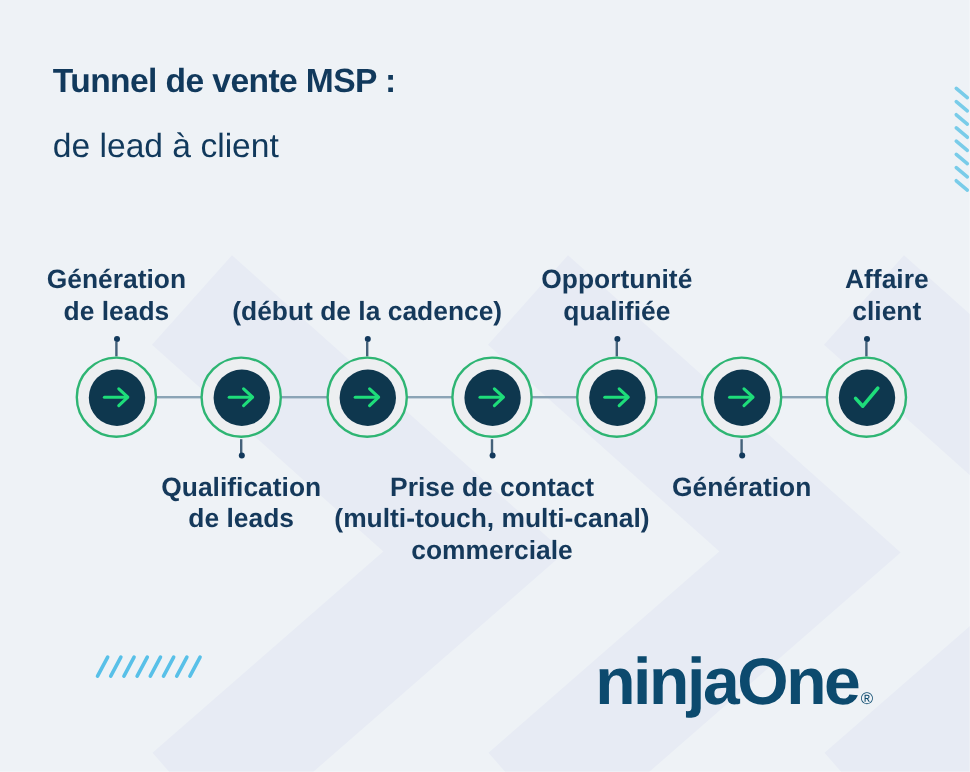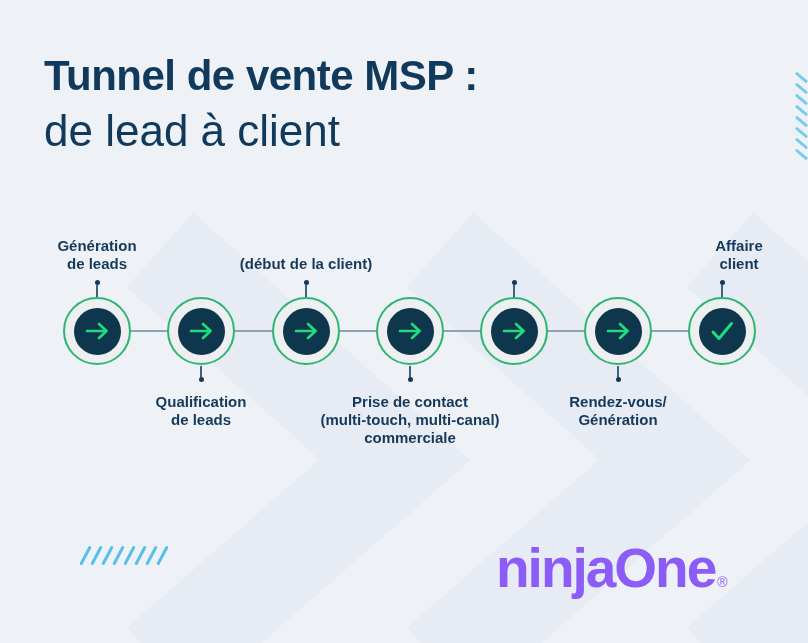--- a/index.html
+++ b/index.html
@@ -6,25 +6,25 @@
   .canvas{
     position:relative; width:808px; height:643px; overflow:hidden;
     background:#eef2f6;
     font-family:"Liberation Sans", sans-serif;
   }
   
   .watermark{position:absolute; left:0; top:0; z-index:0;}
   
   .title{
     position:absolute; left:44px; top:52px; z-index:5;
-    font-size:42px; font-weight:700; letter-spacing:-0.5px; color:#11395c;
+    font-size:28px; font-weight:700; letter-spacing:-0.5px; color:#11395c;
   }
   .subtitle{
     position:absolute; left:44px; top:106px; z-index:5;
-    font-size:44px; font-weight:400; color:#11395c;
+    font-size:28px; font-weight:400; color:#11395c;
   }
   
   .track{
     position:absolute; left:97px; top:330px; width:625px; height:2px;
     background:#8ba4b6; z-index:1;
   }
   .node{
     position:absolute; top:297px; width:64px; height:64px;
     border:2px solid #2eb573; border-radius:50%;
     background:#edeff1; z-index:3;
@@ -36,21 +36,21 @@
     display:flex; align-items:center; justify-content:center;
   }
   .stem{position:absolute; width:2px; background:#44617a; z-index:2;}
   .stem.up{top:285px; height:12px;}
   .stem.down{top:366px; height:12px;}
   .dot{position:absolute; width:5px; height:5px; border-radius:50%; background:#12395c; z-index:2;}
   .dot.up{top:280px;}
   .dot.down{top:377px;}
   .label{
     position:absolute; transform:translateX(-50%);
-    text-align:center; font-size:15px; font-weight:700; line-height:1.2;
+    text-align:center; font-size:22px; font-weight:700; line-height:1.2;
     color:#15395b; white-space:nowrap; z-index:4;
   }
   .label span{display:block;}
   .label.top{bottom:370px;}
   .label.bottom{top:393px;}
   
   .hashes-bl{
     position:absolute; left:84px; top:545px; display:flex; z-index:2;
   }
   .hashes-bl i{
@@ -60,21 +60,21 @@
   .hashes-tr{
     position:absolute; left:794px; top:76px; z-index:2;
   }
   .hashes-tr i{
     display:block; width:15px; height:3px; background:#79cce9;
     border-radius:2px; transform:rotate(40deg); margin-bottom:8px;
   }
   
   .logo{
     position:absolute; left:496px; top:536px; z-index:5;
-    font-size:55px; font-weight:700; letter-spacing:-2px; color:#8b5cf6;
+    font-size:55px; font-weight:700; letter-spacing:-2px; color:#0c4a6e;
   }
   .logo .reg{font-size:14px; font-weight:400; letter-spacing:0; margin-left:2px;}
 </style>
 </head>
 <body>
 
 <div class="canvas">
 
   <svg class="watermark" width="808" height="643" viewBox="0 0 808 643" aria-hidden="true">
     <polyline points="160,250 395,460 160,665" fill="none" stroke="#e7ebf4" stroke-width="100"></polyline>
@@ -171,29 +171,32 @@
 
   <div class="label top" style="left:97px">
     <span>Génération</span>
     <span>de leads</span>
   </div>
   <div class="label bottom" style="left:201px">
     <span>Qualification</span>
     <span>de leads</span>
   </div>
   <div class="label top" style="left:306px">
-    <span>(début de la client)</span>
+    <span>(début de la cadence)</span>
   </div>
   <div class="label bottom" style="left:410px">
     <span>Prise de contact</span>
     <span>(multi-touch, multi-canal)</span>
     <span>commerciale</span>
   </div>
+  <div class="label top" style="left:514px">
+    <span>Opportunité</span>
+    <span>qualifiée</span>
+  </div>
   <div class="label bottom" style="left:618px">
-    <span>Rendez-vous/</span>
     <span>Génération</span>
   </div>
   <div class="label top" style="left:739px">
     <span>Affaire</span>
     <span>client</span>
   </div>
 
   <div class="hashes-bl">
     <i></i>
       <i></i>

